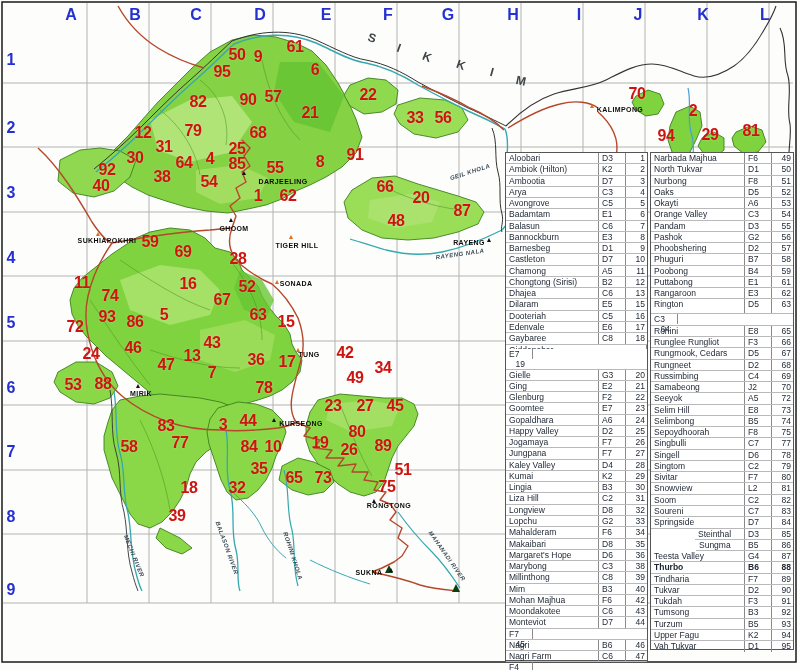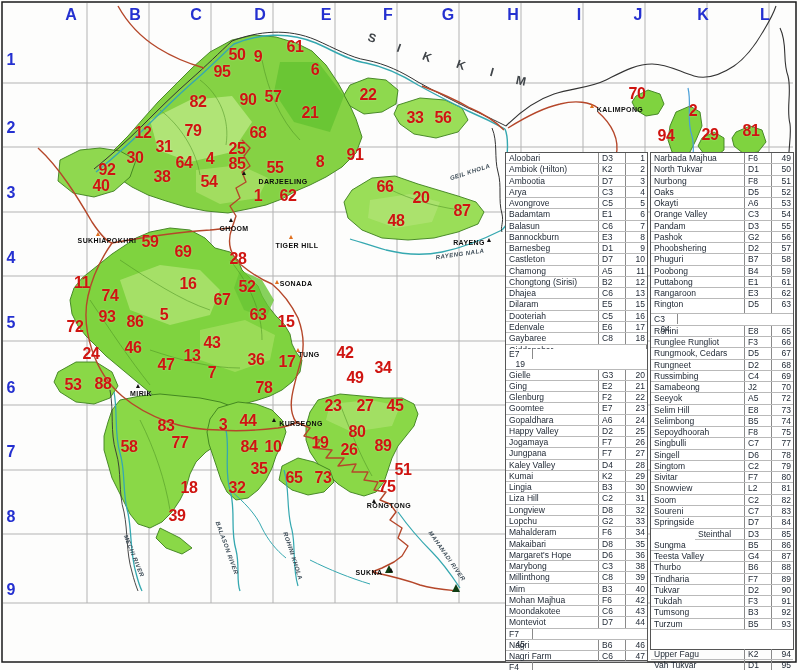--- a/index.html
+++ b/index.html
@@ -686,31 +686,31 @@
       <div class="legend-row" style="height: 11.2727px;">
         <div class="cell-name">Springside</div>
         <div class="cell-grid">D7</div>
         <div class="cell-num">84</div>
       </div>
       <div class="legend-row" style="height: 11.2727px; margin-left: 44px;">
         <div class="cell-name">Steinthal</div>
         <div class="cell-grid">D3</div>
         <div class="cell-num">85</div>
       </div>
-      <div class="legend-row" style="height: 11.2727px;">
+      <div class="legend-row" style="height: 11.2727px; margin-left: 45px;">
         <div class="cell-name">Sungma</div>
         <div class="cell-grid">B5</div>
         <div class="cell-num">86</div>
       </div>
       <div class="legend-row" style="height: 11.2727px;">
         <div class="cell-name">Teesta Valley</div>
         <div class="cell-grid">G4</div>
         <div class="cell-num">87</div>
       </div>
-      <div class="legend-row" style="height: 11.2727px;">
+      <div class="legend-row" style="height: 11.2727px; font-weight: bold;">
         <div class="cell-name">Thurbo</div>
         <div class="cell-grid">B6</div>
         <div class="cell-num">88</div>
       </div>
       <div class="legend-row" style="height: 11.2727px;">
         <div class="cell-name">Tindharia</div>
         <div class="cell-grid">F7</div>
         <div class="cell-num">89</div>
       </div>
       <div class="legend-row" style="height: 11.2727px;">
@@ -726,21 +726,21 @@
       <div class="legend-row" style="height: 11.2727px;">
         <div class="cell-name">Tumsong</div>
         <div class="cell-grid">B3</div>
         <div class="cell-num">92</div>
       </div>
       <div class="legend-row" style="height: 11.2727px;">
         <div class="cell-name">Turzum</div>
         <div class="cell-grid">B5</div>
         <div class="cell-num">93</div>
       </div>
-      <div class="legend-row" style="height: 11.2727px; margin-top: 19px;">
+      <div class="legend-row" style="height: 11.2727px;">
         <div class="cell-name">Upper Fagu</div>
         <div class="cell-grid">K2</div>
         <div class="cell-num">94</div>
       </div>
       <div class="legend-row" style="height: 11.2727px;">
         <div class="cell-name">Vah Tukvar</div>
         <div class="cell-grid">D1</div>
         <div class="cell-num">95</div>
       </div>
     </div>

